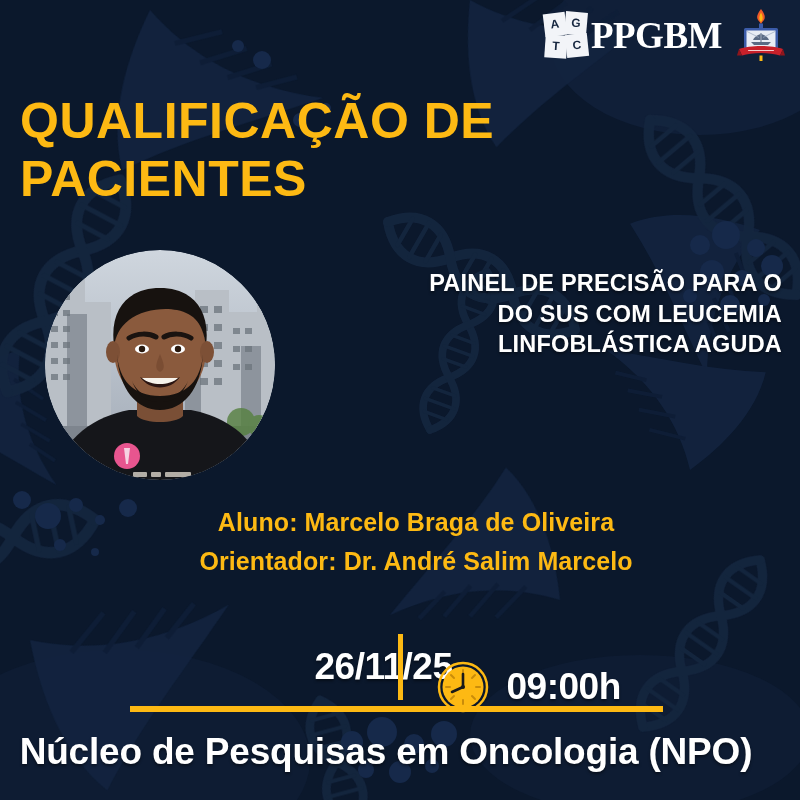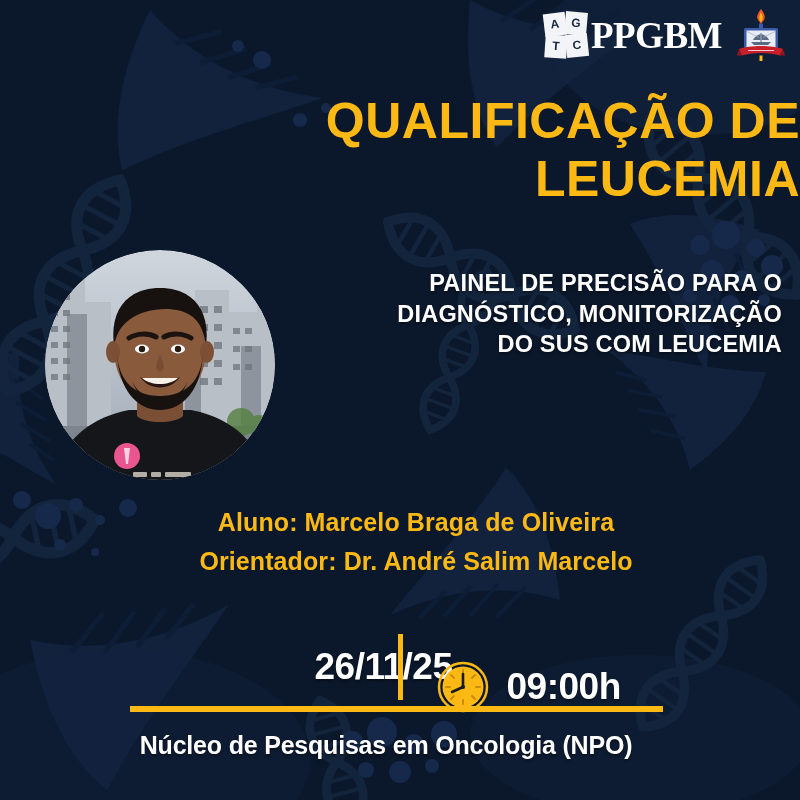--- a/index.html
+++ b/index.html
@@ -78,28 +78,29 @@
   }
 
   .crest { width: 50px; height: 54px; }
 
   
   .title {
     position: absolute;
     top: 92px;
     left: 0;
     width: 800px;
-    text-align: right;
+    text-align: left;
     color: #fdb913;
     font-size: 50px;
     font-weight: bold;
     line-height: 1.16;
     letter-spacing: 0.5px;
     z-index: 5;
     font-family: "Liberation Sans", sans-serif;
+    padding-left: 20px;
   }
 
   
   .portrait {
     position: absolute;
     left: 45px;
     top: 250px;
     width: 230px;
     height: 230px;
     border-radius: 50%;
@@ -189,21 +190,21 @@
   }
 
   
   .footer {
     position: absolute;
     top: 731px;
     left: 0;
     width: 772px;
     text-align: center;
     color: #ffffff;
-    font-size: 25px;
+    font-size: 37px;
     font-weight: bold;
     letter-spacing: -0.2px;
     text-shadow: 0 2px 3px rgba(0,0,0,0.45);
     z-index: 5;
     font-family: "Liberation Sans", sans-serif;
   }
 </style>
 </head>
 <body>
 
@@ -340,21 +341,21 @@
 
       <g fill="#f3c9cb">
         <rect x="24" y="84" width="52" height="2" rx="1"></rect>
       </g>
       <rect x="47" y="95" width="6" height="11" fill="#fdb913"></rect>
     </svg>
   </div>
 
   <div class="title">
     <div>QUALIFICAÇÃO DE</div>
-    <div>LEUCEMIA</div>
+    <div>PACIENTES</div>
   </div>
 
   <div class="portrait">
     <svg width="230" height="230" viewBox="0 0 230 230" aria-hidden="true">
       <defs>
         <clipPath id="circ">
             <circle cx="115" cy="115" r="115"></circle>
           </clipPath>
         <linearGradient id="sky" x1="0" y1="0" x2="0" y2="1">
           <stop offset="0%" stop-color="#cfd6de"></stop>
@@ -447,22 +448,22 @@
           <rect x="88" y="222" width="14" height="5" rx="1"></rect>
           <rect x="106" y="222" width="10" height="5" rx="1"></rect>
           <rect x="120" y="222" width="26" height="5" rx="1"></rect>
         </g>
       </g>
     </svg>
   </div>
 
   <div class="thesis">
     <div>PAINEL DE PRECISÃO PARA O</div>
-    <div>DIAGNÓSTICO, MONITORIZAÇÃO</div>
     <div>DO SUS COM LEUCEMIA</div>
+    <div>LINFOBLÁSTICA AGUDA</div>
   </div>
 
   <div class="people">
     <div class="line">Aluno:  Marcelo Braga de Oliveira</div>
     <div class="line">Orientador: Dr. André Salim Marcelo</div>
   </div>
 
   <div class="datetime">
 
     <div class="dt-block left">

